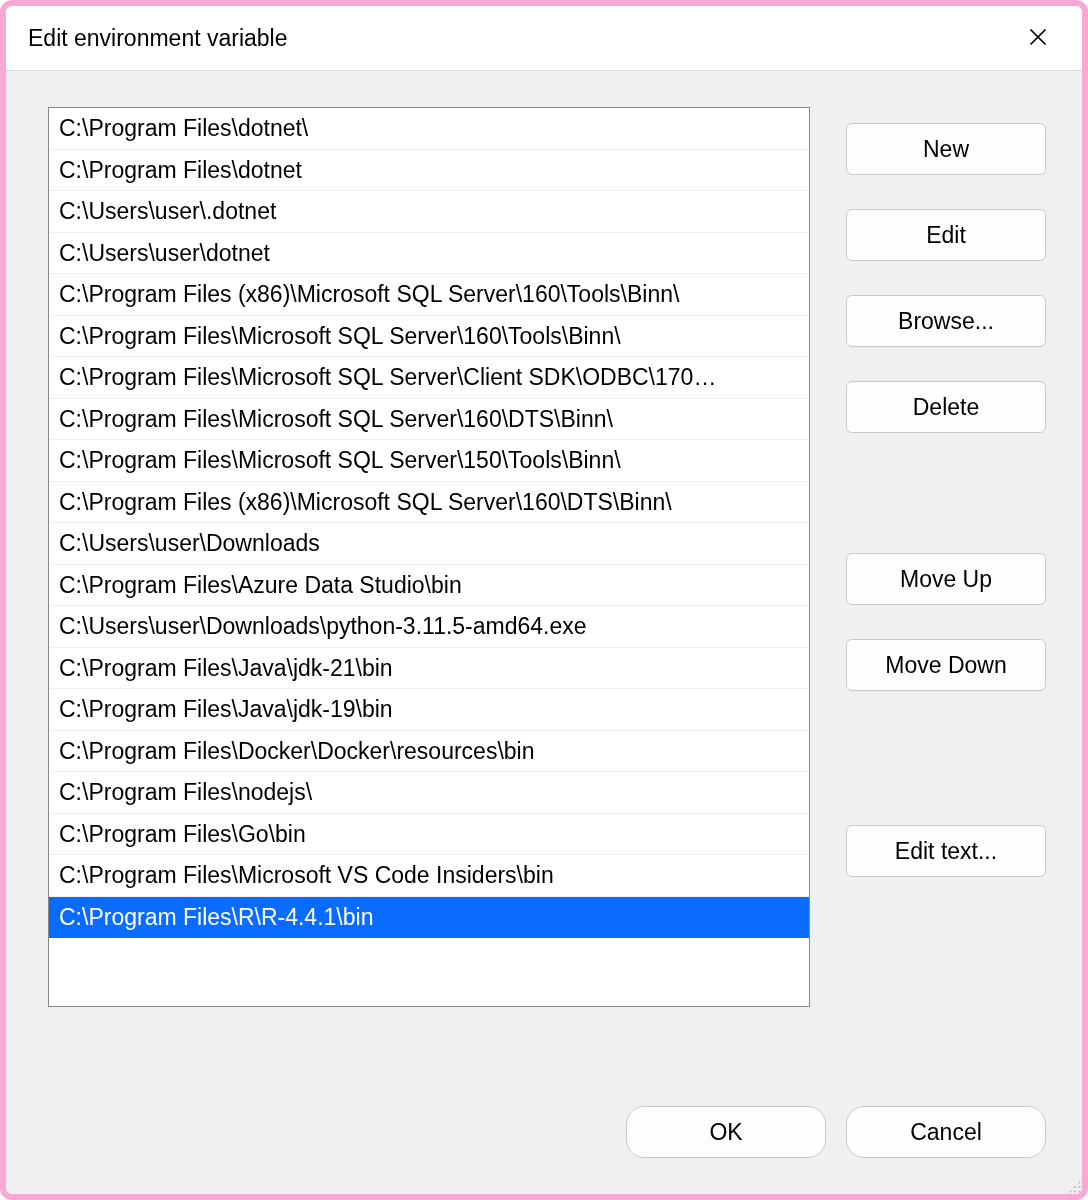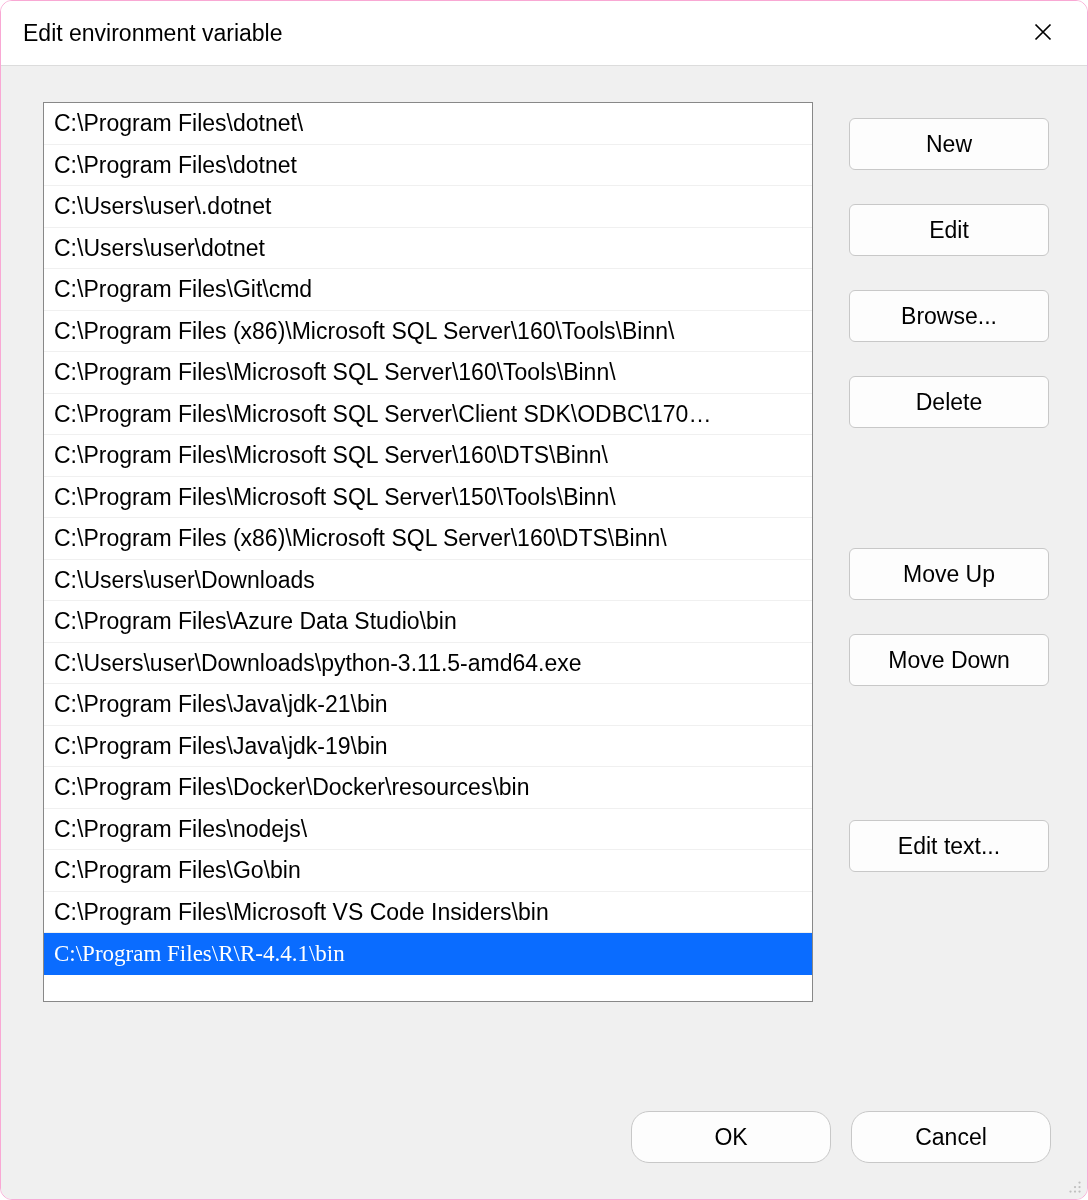--- a/index.html
+++ b/index.html
@@ -5,21 +5,21 @@
   * { box-sizing: border-box; }
   html, body {
     margin: 0; padding: 0;
     width: 1088px; height: 1200px;
     font-family: "Segoe UI", Tahoma, sans-serif;
     background: #ffffff;
   }
   .window {
     width: 1088px; height: 1200px;
     background: #ffffff;
-    border: 1px solid #f9a8d4;
+    border: 6px solid #f9a8d4;
     border-radius: 12px;
     display: flex;
     flex-direction: column;
     overflow: hidden;
   }
   .titlebar {
     height: 64px;
     display: flex;
     align-items: center;
     padding: 0 16px 0 22px;
@@ -71,21 +71,20 @@
     border-bottom: 1px solid #f0f0f0;
     white-space: nowrap;
     overflow: hidden;
     text-overflow: ellipsis;
     cursor: default;
   }
   .list-item.selected {
     background: #0a6cff;
     color: #ffffff;
     border-bottom: 1px solid #0a6cff;
-    font-family: Liberation Serif, serif;
   }
   .button-col {
     width: 200px;
     display: flex;
     flex-direction: column;
     padding-top: 16px;
   }
   .btn {
     width: 200px;
     height: 52px;
@@ -141,21 +140,20 @@
   </div>
 
   <div class="body-area">
     <div class="content-row">
 
       <div class="listbox-wrap" id="listbox">
           <div class="list-item">C:\Program Files\dotnet\</div>
           <div class="list-item">C:\Program Files\dotnet</div>
           <div class="list-item">C:\Users\user\.dotnet</div>
           <div class="list-item">C:\Users\user\dotnet</div>
-          <div class="list-item">C:\Program Files\Git\cmd</div>
           <div class="list-item">C:\Program Files (x86)\Microsoft SQL Server\160\Tools\Binn\</div>
           <div class="list-item">C:\Program Files\Microsoft SQL Server\160\Tools\Binn\</div>
           <div class="list-item">C:\Program Files\Microsoft SQL Server\Client SDK\ODBC\170…</div>
           <div class="list-item">C:\Program Files\Microsoft SQL Server\160\DTS\Binn\</div>
           <div class="list-item">C:\Program Files\Microsoft SQL Server\150\Tools\Binn\</div>
           <div class="list-item">C:\Program Files (x86)\Microsoft SQL Server\160\DTS\Binn\</div>
           <div class="list-item">C:\Users\user\Downloads</div>
           <div class="list-item">C:\Program Files\Azure Data Studio\bin</div>
           <div class="list-item">C:\Users\user\Downloads\python-3.11.5-amd64.exe</div>
           <div class="list-item">C:\Program Files\Java\jdk-21\bin</div>

